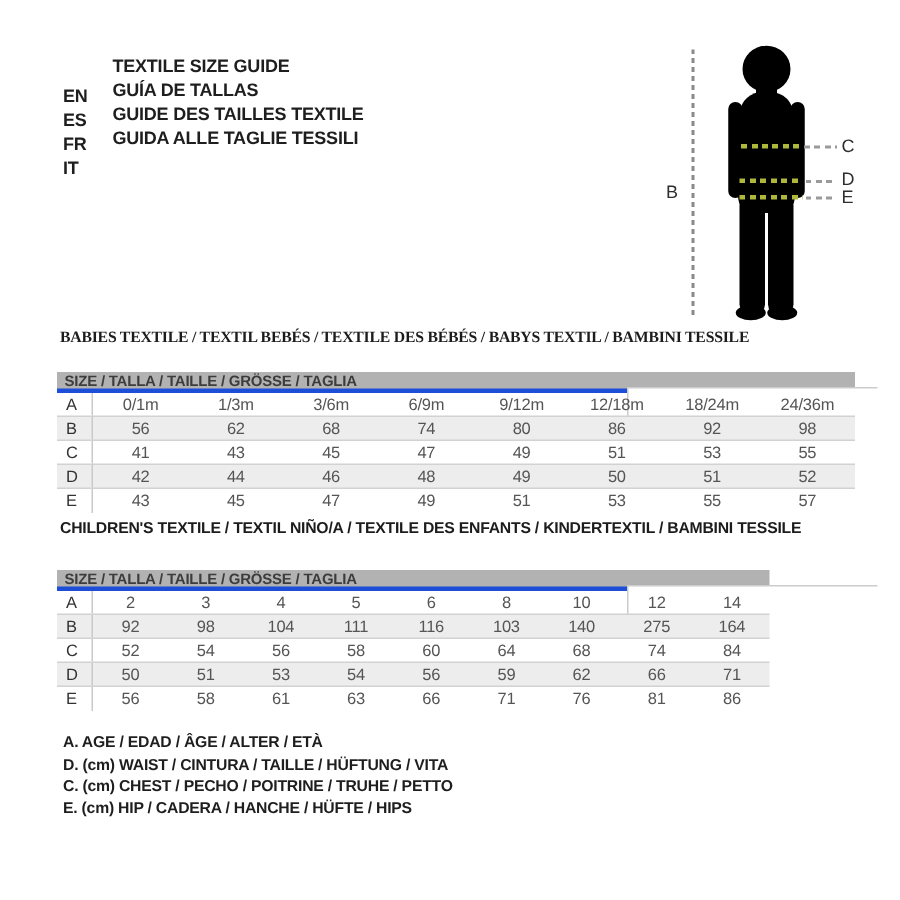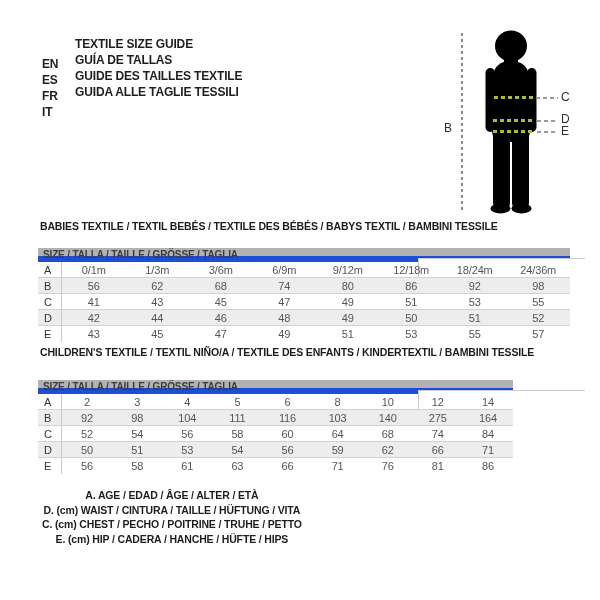--- a/index.html
+++ b/index.html
@@ -28,47 +28,47 @@
   .chest-y { left:54px; top:76px; width:39px; }
   .waist-y { left:53px; top:99px; width:41px; }
   .hip-y   { left:53px; top:110px; width:42px; }
   .chest-g { left:96px; top:77px; width:22px; }
   .waist-g { left:97px; top:100px; width:21px; }
   .hip-g   { left:97px; top:111px; width:21px; }
   .kid-svg { position:absolute; left:42px; top:10px; }
 
   
   .sec-title { position:absolute; left:40px; font-size:10.5px; font-weight:700; color:#1c1c1c; white-space:nowrap; }
-  .babies-title { top:220px; }
+  .babies-title { top:220px;font-family:Liberation Serif, serif; }
   .children-title { top:346px; }
 
   
   .size-table { position:absolute; left:38px; font-size:11px; color:#555; }
   .babies-table { top:248px; width:532px; }
   .children-table { top:380px; width:475px; }
   .band { position:relative; z-index:0; height:14px; line-height:14px; background:#b2b2b2;
           color:#3c3c3c; font-size:10px; font-weight:700; padding-left:5px;
-          border-bottom:6px solid #1d4ed8; }
+          border-bottom:3px solid #1d4ed8; }
   .trow { position:relative; z-index:2; display:flex; height:16px; line-height:16px;
           border-bottom:1px solid #d2d2d2; background:transparent; }
   .trow.alt { background:#ededed; }
   .trow:last-child { border-bottom:none; }
   .tlabel { width:24px; padding-left:6px; border-right:1px solid #c9c9c9; color:#333; }
   .tcell { flex:1; text-align:center; }
 
   
   .sel-box { position:absolute; z-index:1; background:#ffffff;
              border-top:1px solid #cccccc; border-left:1px solid #cccccc; }
   .sel-babies   { left:380px; top:10px; width:167px; height:20px; }
   .sel-children { left:380px; top:10px; width:167px; height:20px; }
 
   
   .legend { position:absolute; left:42px; top:488px; }
   .legend-row { height:14.5px; line-height:14.5px; font-size:10.5px; font-weight:700;
-                color:#1e1e1e; white-space:nowrap;text-align:center; }
+                color:#1e1e1e; white-space:nowrap; }
 </style>
 </head>
 <body>
 
 <div class="lang-list">
   <div class="lang-row">
     <span class="lang-code">EN</span>
     <span class="lang-text">TEXTILE SIZE GUIDE</span>
   </div>
   <div class="lang-row">

